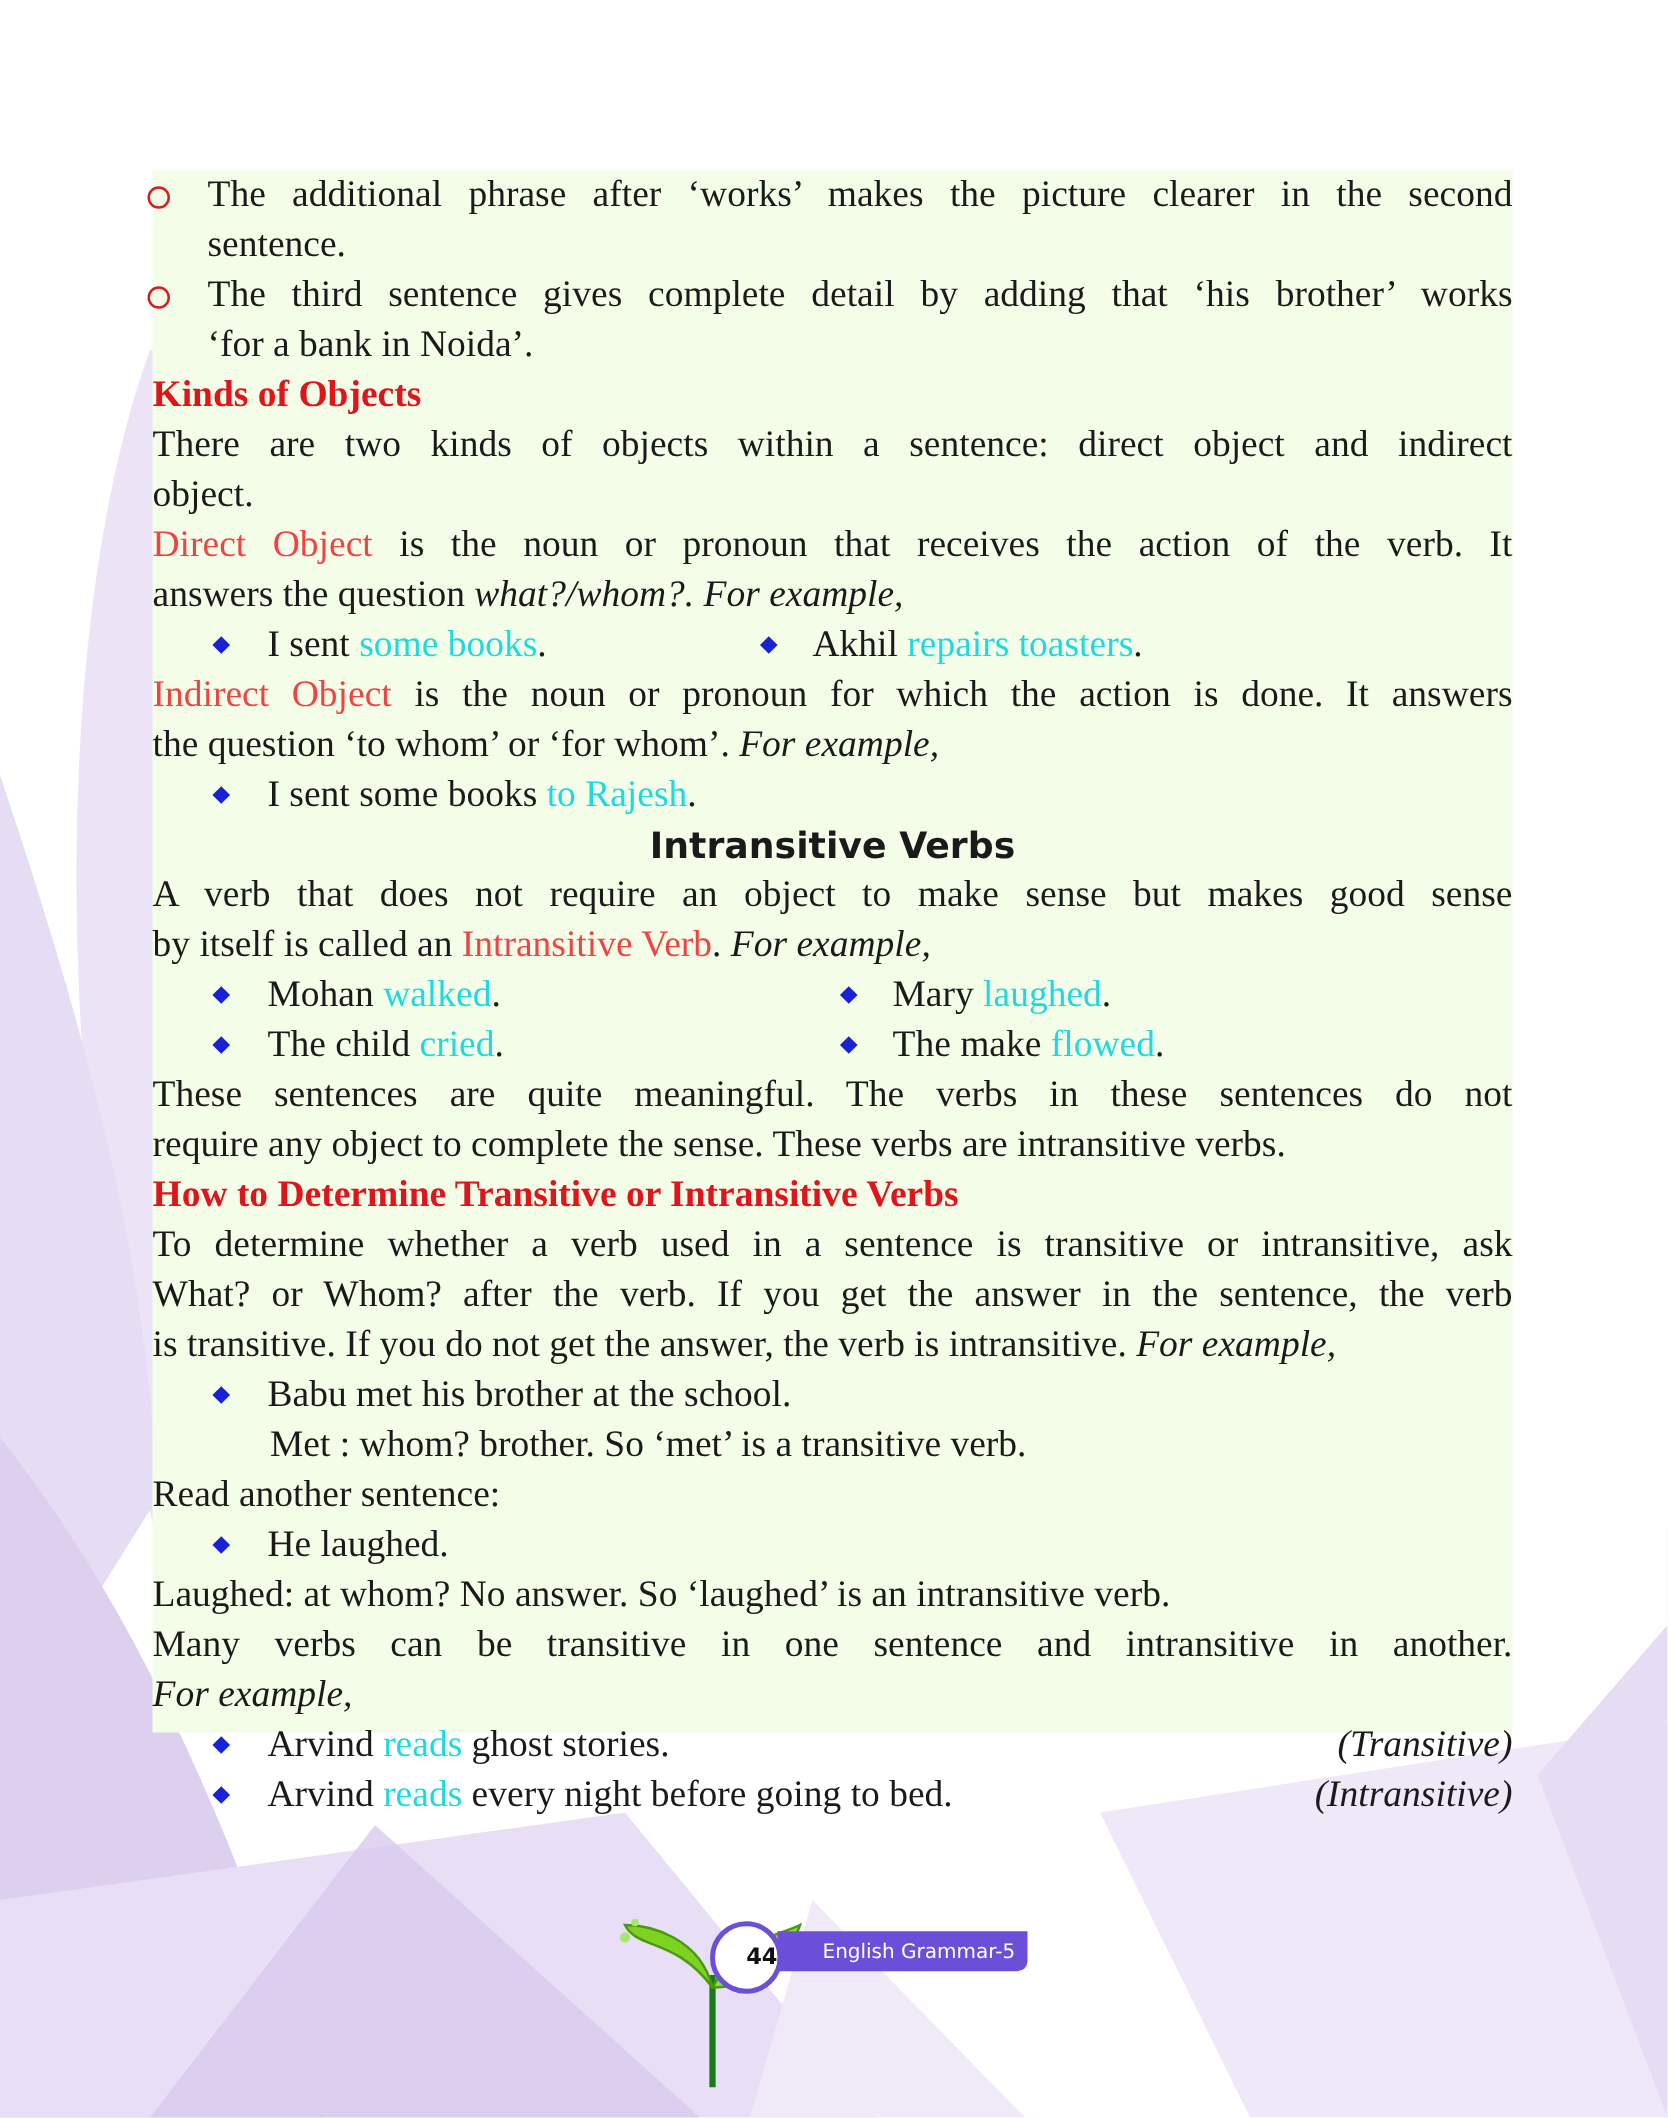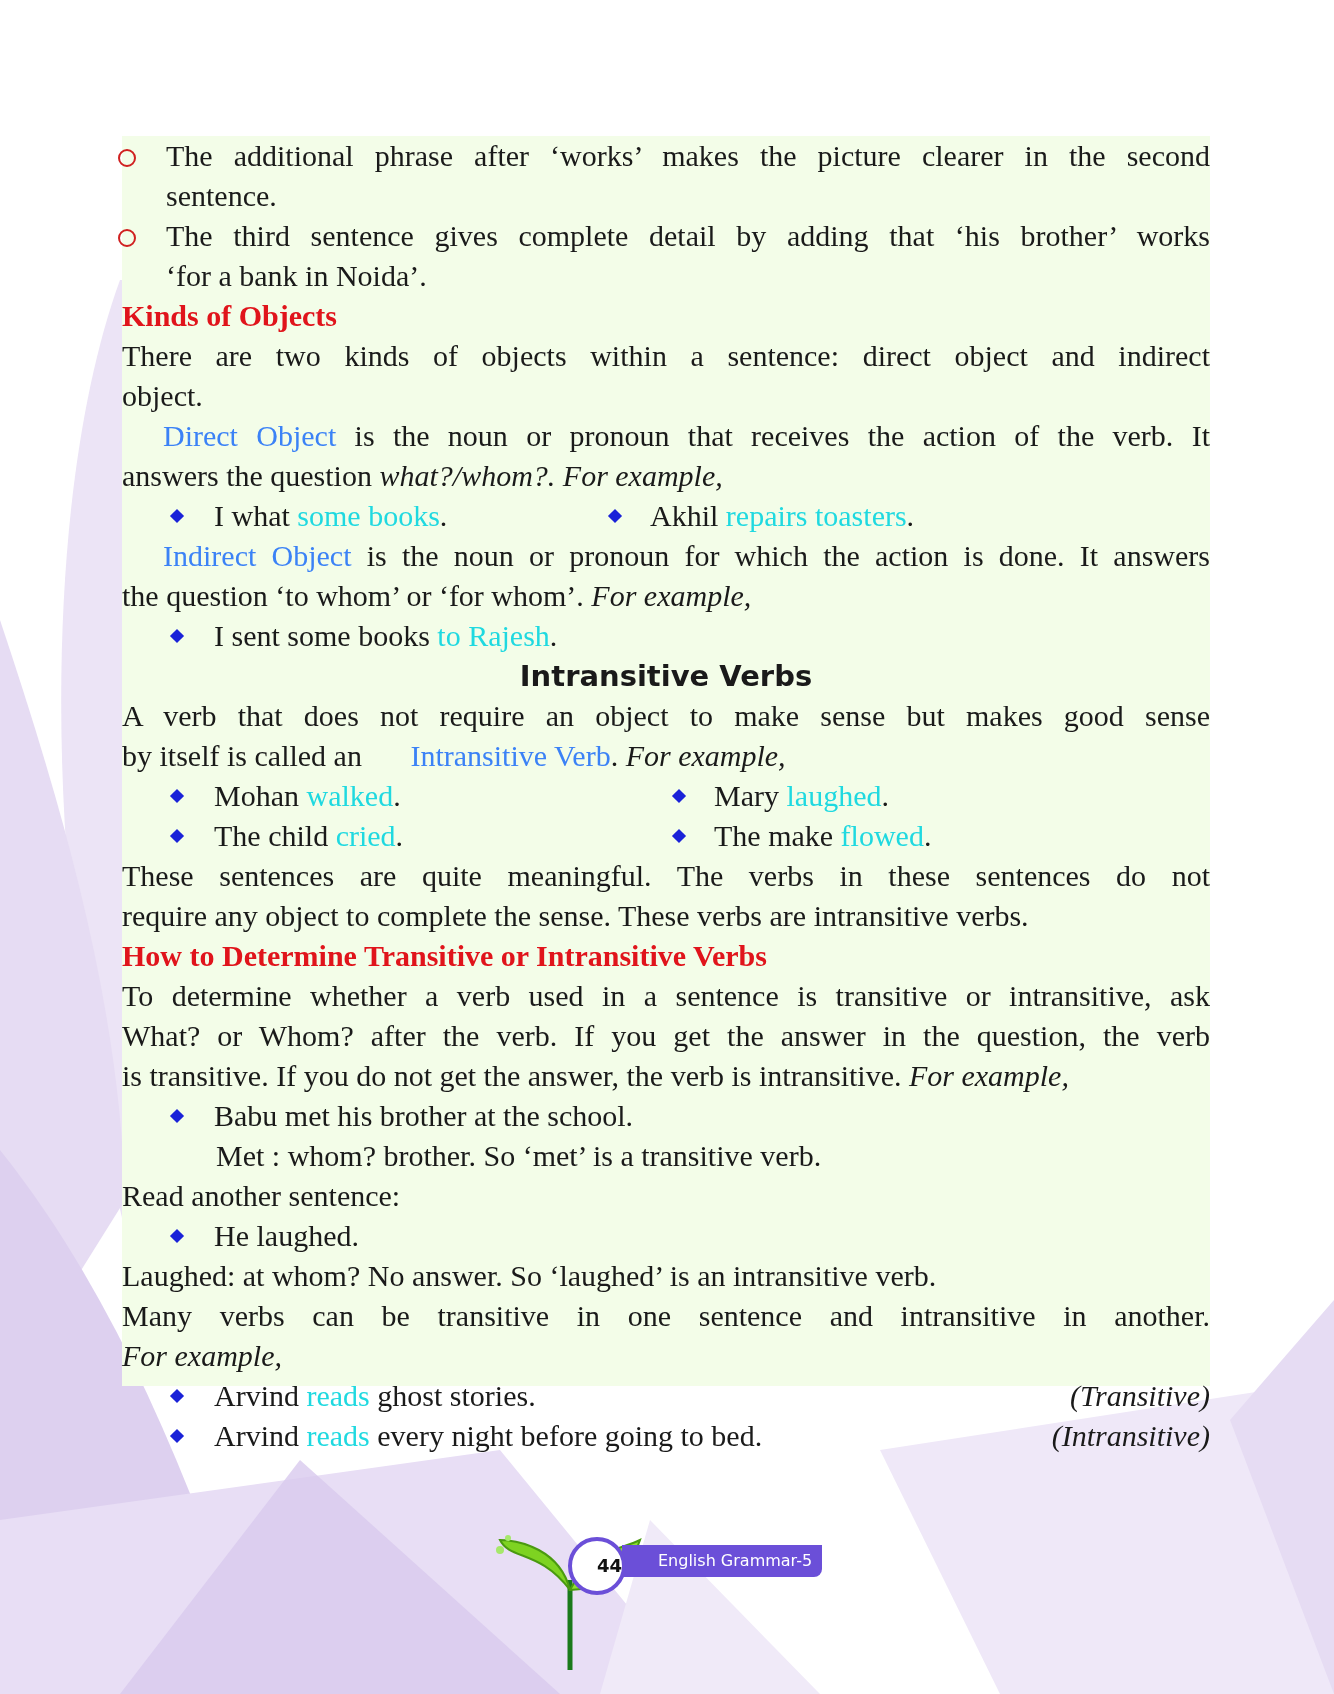--- a/index.html
+++ b/index.html
@@ -10,21 +10,21 @@
   }
   .bgdeco { position:absolute; left:0; top:0; width:1334px; height:1694px; z-index:0; }
   .content {
     position:absolute; left:122px; top:136px; width:1088px; height:1250px;
     background:#f3fde8; z-index:1;
   }
   .inner { position:absolute; left:0; top:0; width:1088px; }
   .line { font-size:30px; line-height:40px; color:#1a1a1a; white-space:nowrap; height:40px; position:relative; }
   .just { text-align:justify; text-align-last:justify; }
   .red { color:#e0141b; font-weight:bold; }
-  .mag { color:#3b82f6;padding-left:41px; }
+  .mag { color:#ef4444; }
   .cyan { color:#1fd9e0; }
   .it { font-style:italic; }
   .heading-center {
     font-family:"DejaVu Sans", sans-serif; font-weight:bold; font-size:29px;
     text-align:center; color:#1a1a1a; height:40px; line-height:40px;
   }
   .hollow {
     display:inline-block; width:14px; height:14px; border:2px solid #d02020; border-radius:50%;
     position:absolute; left:-4px; top:13px;
   }
@@ -80,21 +80,21 @@
     <div class="line">object.</div>
 
     <div class="line just">
       <span class="mag">Direct Object</span><span> is the noun or pronoun that receives the action of the verb. It</span>
     </div>
     <div class="line">
       <span>answers the question </span><span class="it">what?/whom?. For example,</span>
     </div>
     <div class="line">
       <span class="dia" style="left:50px"></span>
-      <span class="bl" style="left:92px"><span>I what </span><span class="cyan">some books</span><span>.</span></span>
+      <span class="bl" style="left:92px"><span>I sent </span><span class="cyan">some books</span><span>.</span></span>
       <span class="dia" style="left:488px"></span>
       <span class="bl" style="left:528px"><span>Akhil </span><span class="cyan">repairs toasters</span><span>.</span></span>
     </div>
 
     <div class="line just">
       <span class="mag">Indirect Object</span><span> is the noun or pronoun for which the action is done. It answers</span>
     </div>
     <div class="line">
       <span>the question ‘to whom’ or ‘for whom’. </span><span class="it">For example,</span>
     </div>
@@ -118,21 +118,21 @@
       <span class="dia" style="left:50px"></span>
       <span class="bl" style="left:92px"><span>The child </span><span class="cyan">cried</span><span>.</span></span>
       <span class="dia" style="left:552px"></span>
       <span class="bl" style="left:592px"><span>The make </span><span class="cyan">flowed</span><span>.</span></span>
     </div>
     <div class="line just">These sentences are quite meaningful. The verbs in these sentences do not</div>
     <div class="line">require any object to complete the sense. These verbs are intransitive verbs.</div>
 
     <div class="line red">How to Determine Transitive or Intransitive Verbs</div>
     <div class="line just">To determine whether a verb used in a sentence is transitive or intransitive, ask</div>
-    <div class="line just">What? or Whom? after the verb. If you get the answer in the question, the verb</div>
+    <div class="line just">What? or Whom? after the verb. If you get the answer in the sentence, the verb</div>
     <div class="line">
       <span>is transitive. If you do not get the answer, the verb is intransitive. </span><span class="it">For example,</span>
     </div>
     <div class="line">
       <span class="dia" style="left:50px"></span>
       <span class="bl" style="left:92px">Babu met his brother at the school.</span>
     </div>
     <div class="line">
       <span class="bl" style="left:94px">Met : whom? brother. So ‘met’ is a transitive verb.</span>
     </div>

